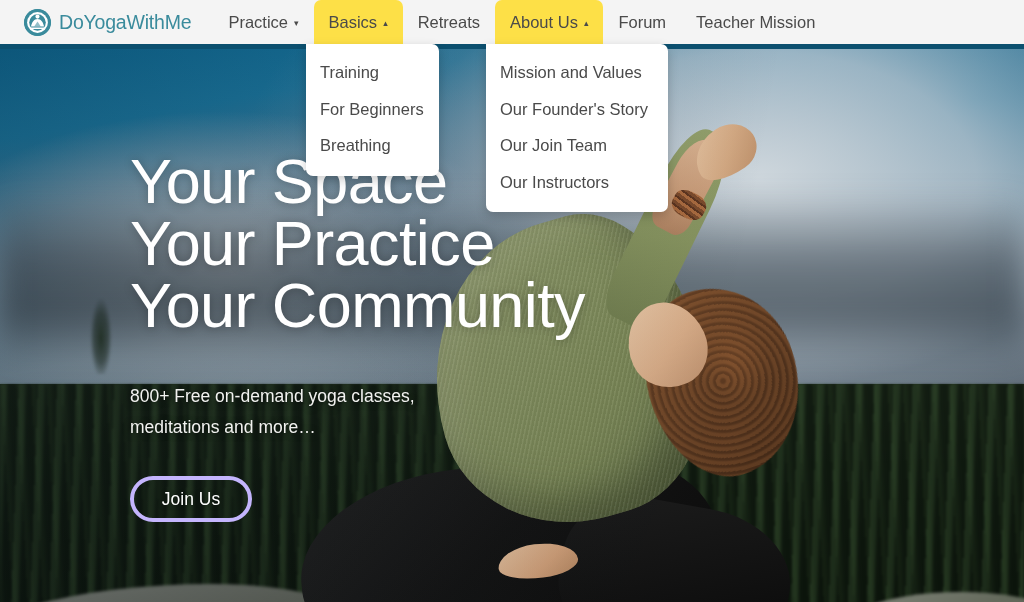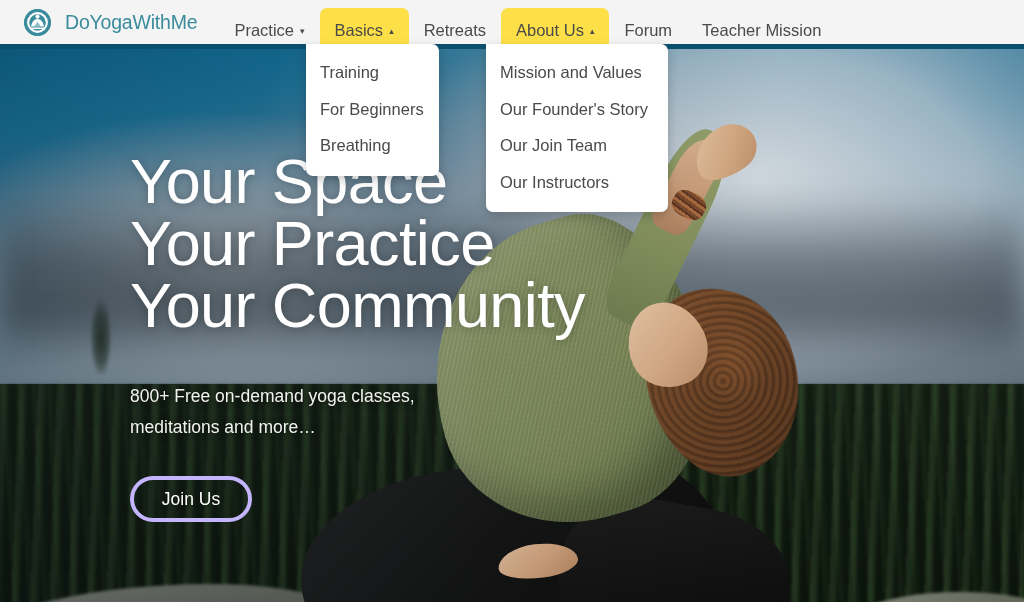--- a/index.html
+++ b/index.html
@@ -231,21 +231,21 @@
   }
   .accent-strip {
     position: absolute; left: 0; top: 44px; width: 1024px; height: 5px;
     background: #0c506f; z-index: 15;
   }
   .nav-inner {
     position: relative; height: 44px;
     display: flex; align-items: center;
   }
   .brand {
-    display: flex; align-items: center; gap: 14px;
+    display: flex; align-items: center; gap: 8px;
     margin-left: 24px; margin-right: 22px;
     cursor: pointer;
   }
   .brand-mark {
     width: 27px; height: 27px; border-radius: 50%;
     background: #3a8b9c;
     position: relative; overflow: hidden;
     flex: none;
   }
   .brand-mark svg { position: absolute; left: 0; top: 0; }
@@ -259,21 +259,20 @@
   .nav-items { display: flex; align-items: stretch; height: 44px; }
   .nav-item {
     position: relative;
     display: flex; align-items: center; gap: 6px;
     padding: 0 15px;
     height: 44px;
     color: #4a4a4a;
     font-size: 16.5px;
     white-space: nowrap;
     cursor: pointer;
-    margin-top: 8px;
   }
   .nav-item.open {
     background: #fde047;
     border-radius: 7px 7px 0 0;
     z-index: 30;
   }
   .caret { font-size: 9px; line-height: 1; color: #4a4a4a; position: relative; top: 1px; }
 
   
   .dropdown {

